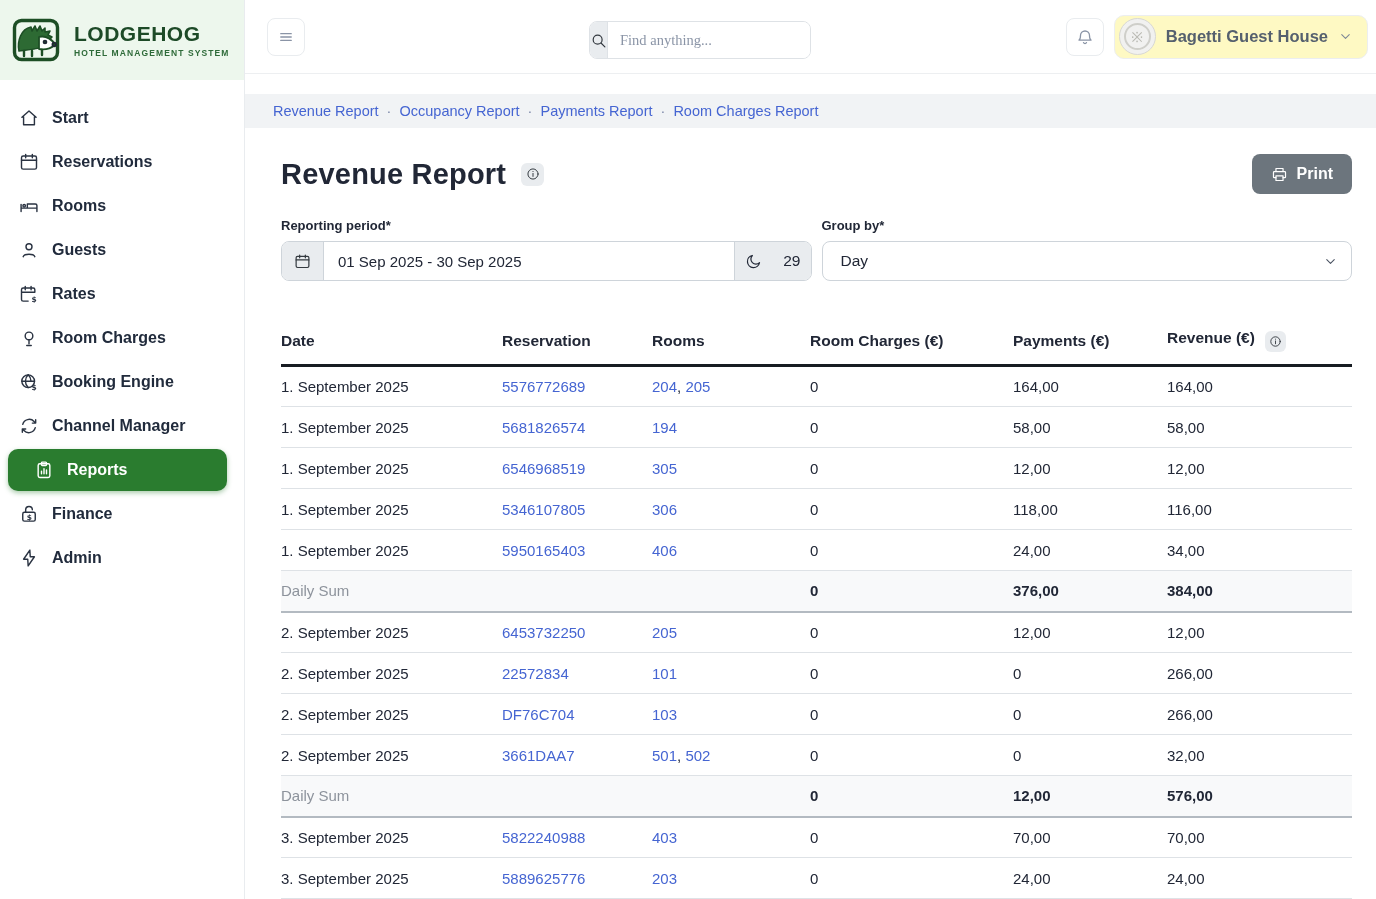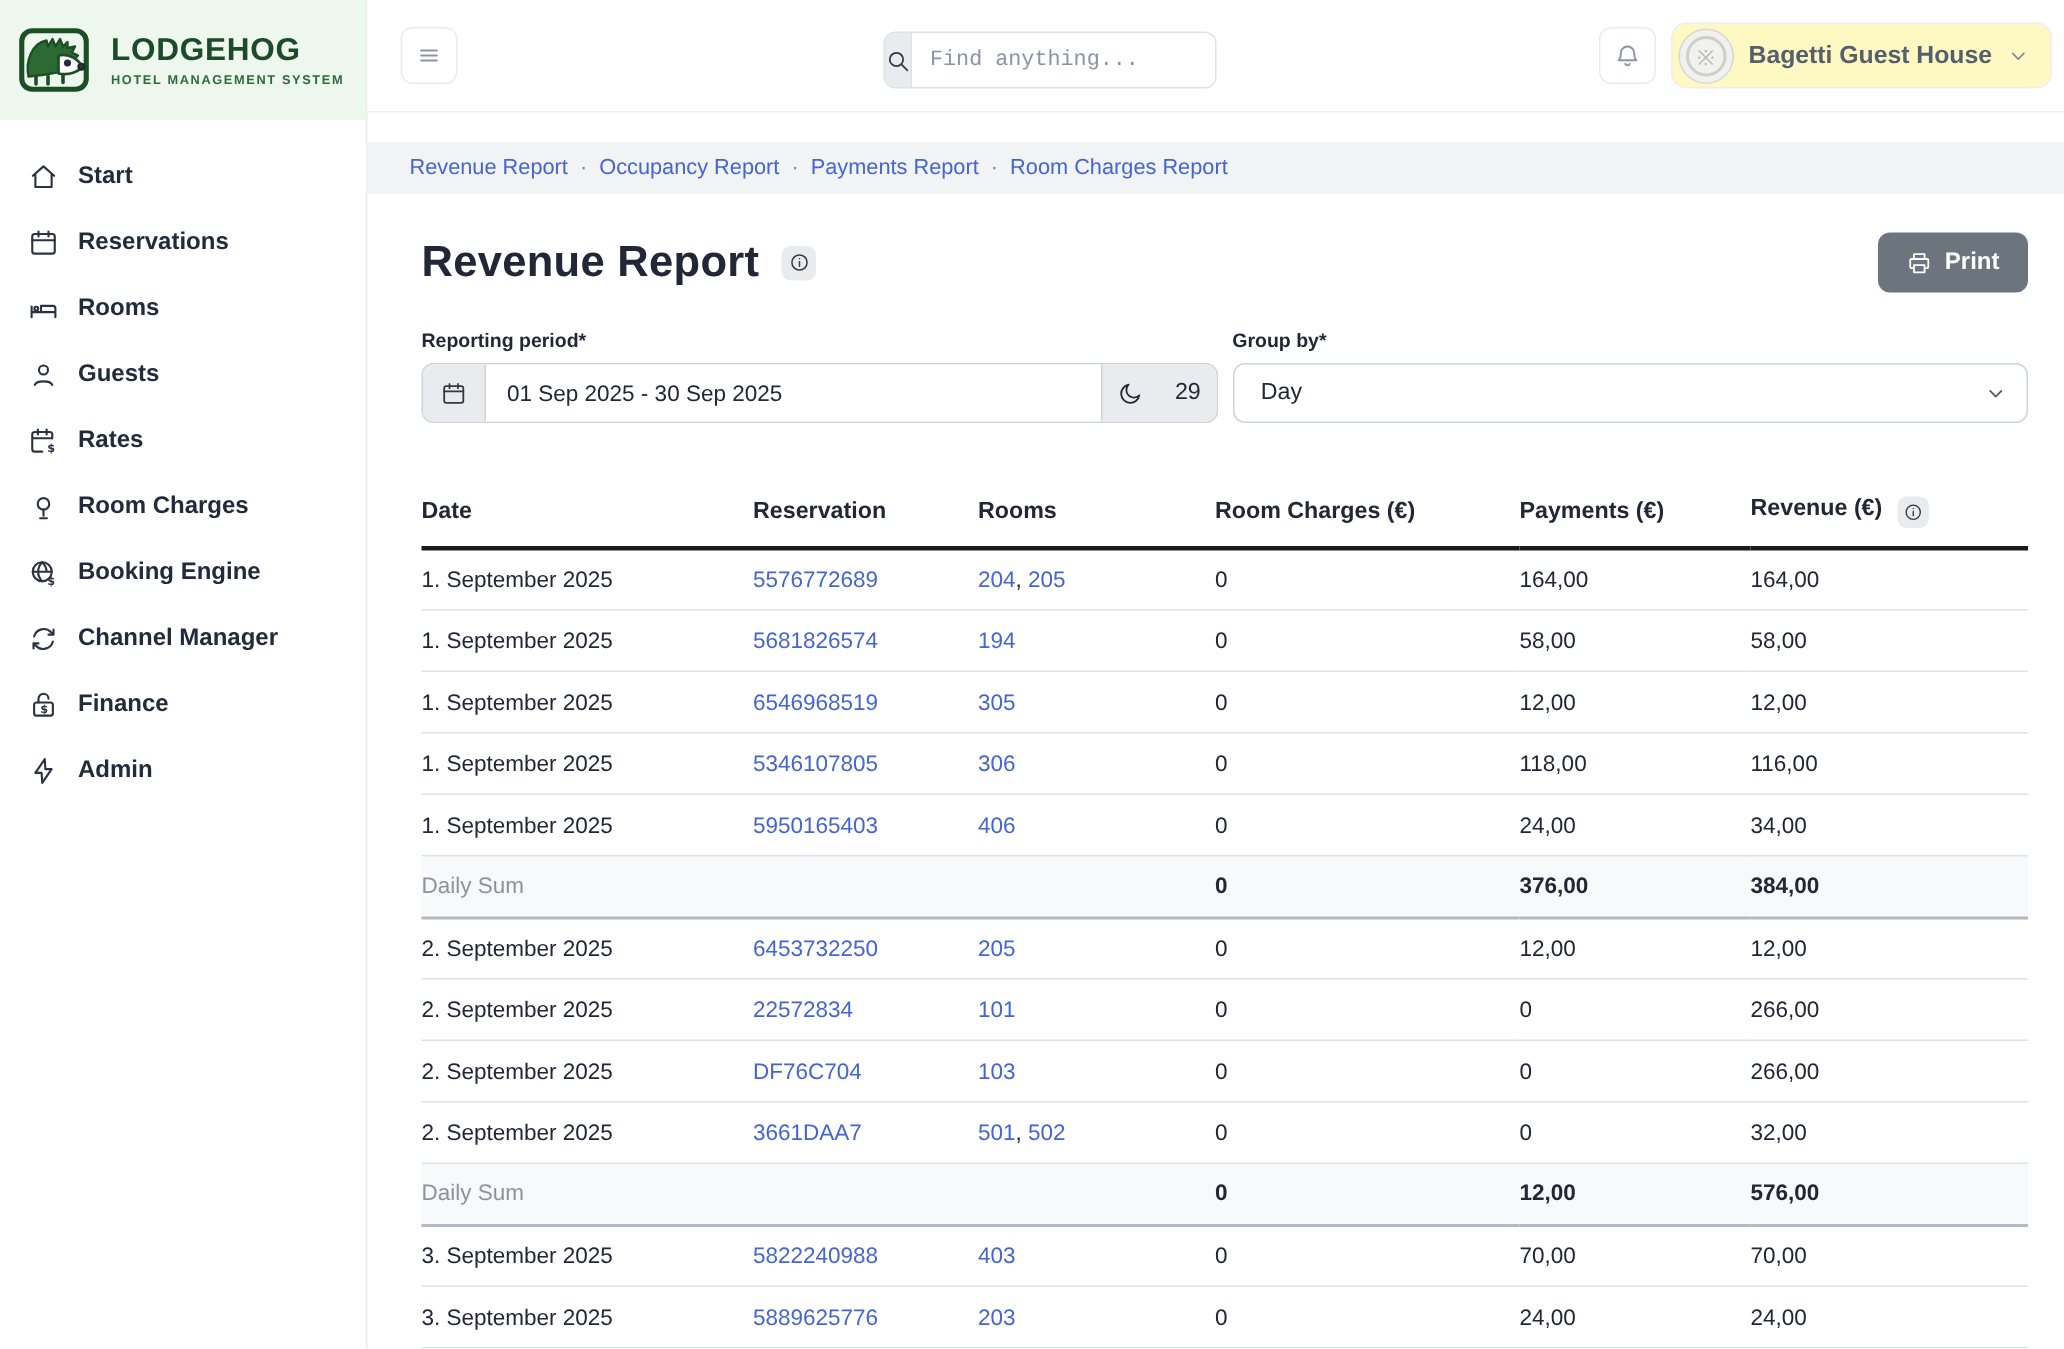--- a/index.html
+++ b/index.html
@@ -31,21 +31,21 @@
   .iconbtn { width:38px; height:38px; border:1px solid #e9ecef; background:#fff;
     border-radius:8px; display:flex; align-items:center; justify-content:center;
     color:#8a94a6; cursor:pointer; }
   .iconbtn .ic { width:18px; height:18px; }
   .search { position:absolute; left:344px; top:21px; width:222px; height:38px;
     display:flex; border:1px solid #dee2e6; border-radius:8px; overflow:hidden; background:#fff; }
   .search-seg { width:38px; background:#e9ecef; display:flex; align-items:center;
     justify-content:center; color:#343a40; border-right:1px solid #dee2e6; cursor:pointer; }
   .search-seg .ic { width:17px; height:17px; }
   .search input { border:none; outline:none; flex:1; padding:0 12px; font-size:14.5px;
-    font-family:Liberation Mono, monospace; color:#000000; }
+    font-family:Liberation Serif, serif; color:#000000; }
   .search input::placeholder { color:#8a94a6; }
   .top-right { margin-left:auto; display:flex; align-items:center; gap:10px; }
   .account { display:flex; align-items:center; gap:10px; height:44px;
     background:#fef9c3; border:1px solid #eceef0; border-radius:10px;
     padding:0 14px 0 4px; cursor:pointer; }
   .avatar { width:37px; height:37px; border-radius:50%; background:#f1f1f0;
     border:1px solid #d8d8d4; position:relative; overflow:hidden; }
   .avatar::before { content:""; position:absolute; inset:4px; border-radius:50%;
     border:2px solid #cfcfca; }
   .avatar::after { content:"※"; position:absolute; inset:0; display:flex;
@@ -191,20 +191,30 @@
           </span>
           <span>Booking Engine</span>
         </div>
         <div class="nav-item">
           <span class="ic">
             <svg viewBox="0 0 24 24" aria-hidden="true">
               <path d="M4.5 10a8 8 0 0 1 13.6-3.4l1.9 1.9M20 4.5v4h-4M19.5 14a8 8 0 0 1-13.6 3.4l-1.9-1.9M4 19.5v-4h4"></path>
             </svg>
           </span>
           <span>Channel Manager</span>
+        </div>
+        <div class="nav-item active">
+          <span class="ic">
+            <svg viewBox="0 0 24 24" aria-hidden="true">
+              <rect x="5" y="4.5" width="14" height="16.5" rx="2"></rect>
+              <rect x="9" y="2.5" width="6" height="4" rx="1"></rect>
+              <path d="M9 16.5v-3M12 16.5v-6M15 16.5v-4.5"></path>
+            </svg>
+          </span>
+          <span>Reports</span>
         </div>
         <div class="nav-item">
           <span class="ic">
             <svg viewBox="0 0 24 24" aria-hidden="true">
               <rect x="4.5" y="10" width="15" height="10.5" rx="2"></rect>
               <path d="M8 10V7a4 4 0 0 1 8 0"></path>
               <text x="9.3" y="18.6">$</text>
             </svg>
           </span>
           <span>Finance</span>

